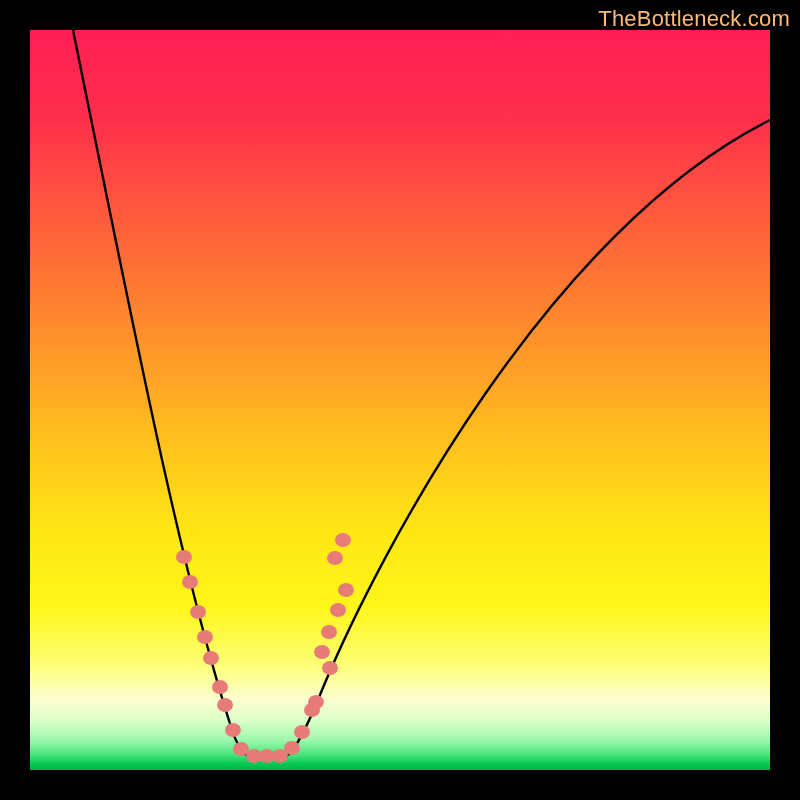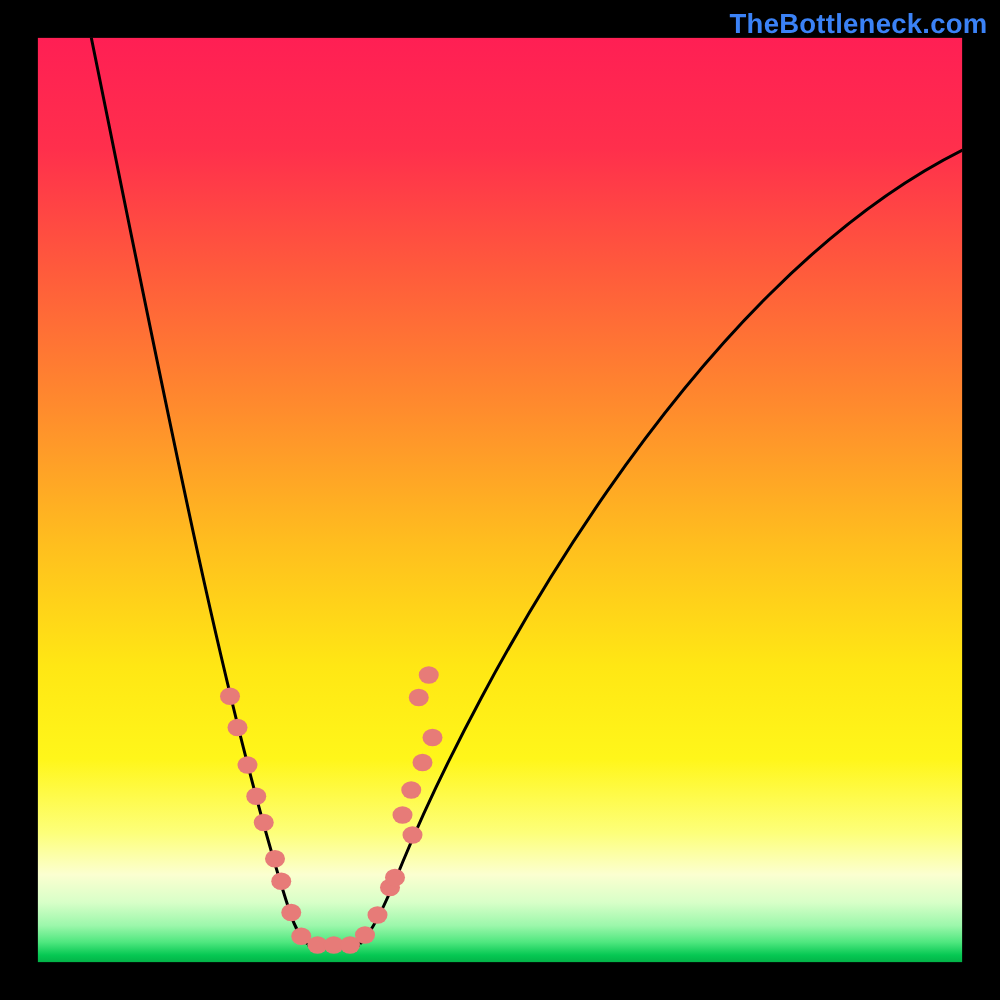--- a/index.html
+++ b/index.html
@@ -21,23 +21,23 @@
   }
   .gradient {
     position: absolute;
     left: 0; top: 0;
     width: 100%; height: 100%;
   }
   .watermark {
     position: absolute;
     top: 6px;
     right: 10px;
-    color: #3b82f6;
+    color: #fdba74;
     font-size: 22px;
-    font-weight: 700;
+    font-weight: 400;
     letter-spacing: 0.2px;
   }
   svg.curve {
     position: absolute;
     left: 0; top: 0;
     width: 100%; height: 100%;
     overflow: visible;
   }
 </style>
 </head>

